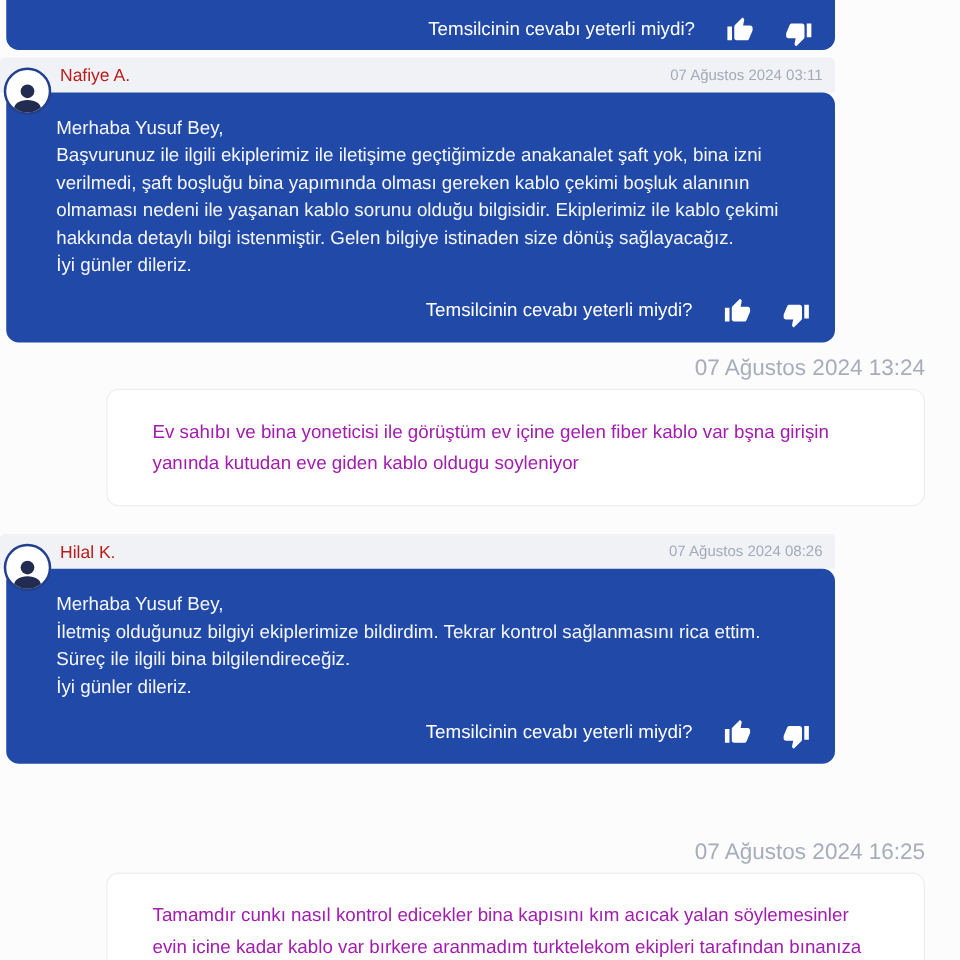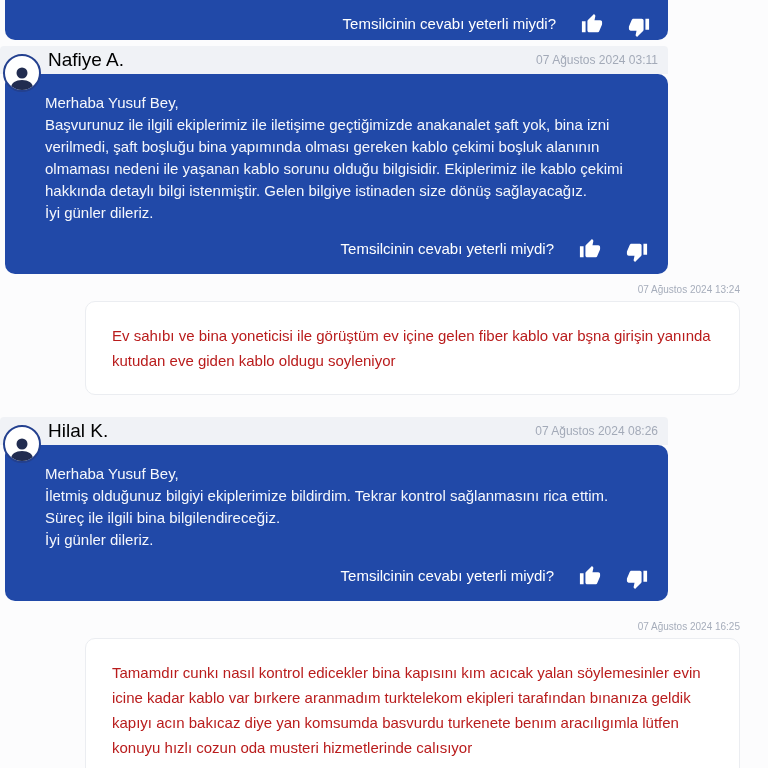--- a/index.html
+++ b/index.html
@@ -40,44 +40,44 @@
   .agent-group{position:relative;margin-top:6px;}
   .agent-group.second{margin-top:22px;}
   .agent-header{
     box-sizing:border-box;
     width:668px;height:28px;
     background:#f0f2f6;
     display:flex;align-items:center;
     padding:0 10px 0 48px;
     border-radius:4px 4px 0 0;
   }
-  .agent-name{font-size:19px;color:#000000;}
+  .agent-name{font-size:14px;color:#b91c1c;}
   .agent-time{margin-left:auto;font-size:12px;color:#a3aab8;}
   .avatar{
     position:absolute;left:3px;top:8px;
     width:34px;height:34px;border-radius:50%;
     background:#ffffff;border:2px solid #23408f;
     overflow:hidden;display:flex;align-items:flex-end;justify-content:center;
     z-index:2;
   }
   .avatar svg{width:30px;height:30px;fill:#212c50;margin-bottom:-3px;}
   .agent-group .agent-bubble{border-top-left-radius:10px;}
 
   
   .cust-time{
     text-align:right;margin:10px 28px 6px 0;
-    font-size:10px;color:#a6adbb;
+    font-size:18px;color:#a6adbb;
   }
-  .cust-time.late{margin-top:20px;}
+  .cust-time.late{margin-top:60px;}
   .customer-bubble{
     box-sizing:border-box;
     margin-left:85px;width:655px;
     background:#ffffff;border:1px solid #ebedf1;border-radius:10px;
-    padding:21px 26px;
-    color:#b91c1c;font-size:15px;line-height:25px;
+    padding:21px 36px;
+    color:#a21caf;font-size:15px;line-height:25px;
   }
 </style>
 </head>
 <body>
 
 <div class="chat">
 
   <div class="agent-bubble partial">
     <div class="feedback-row">
       <span class="q">Temsilcinin cevabı yeterli miydi?</span>

